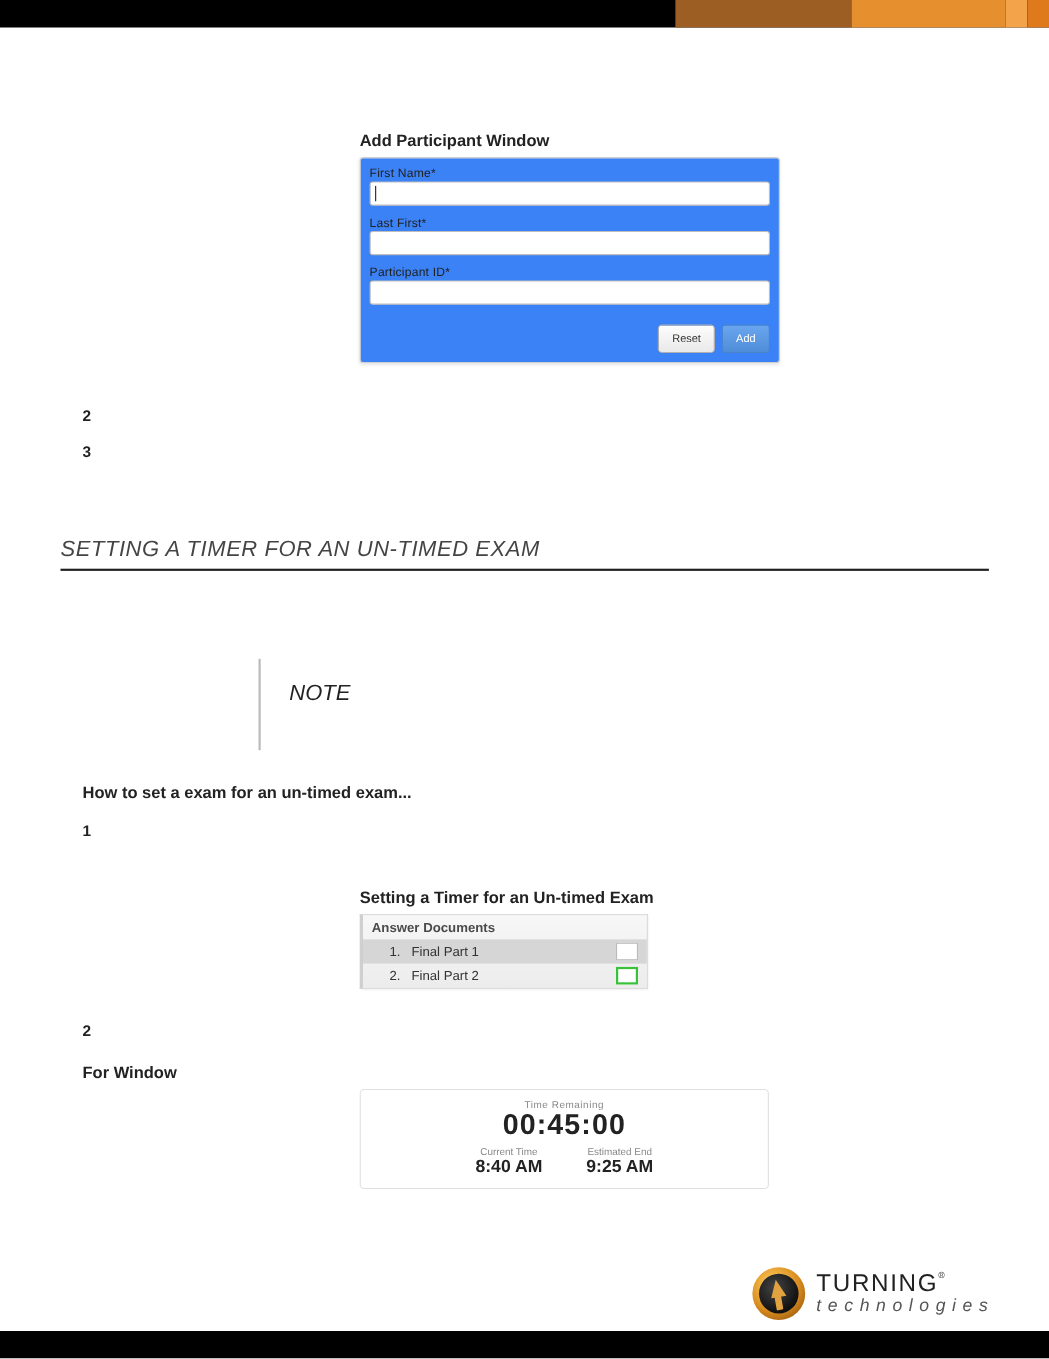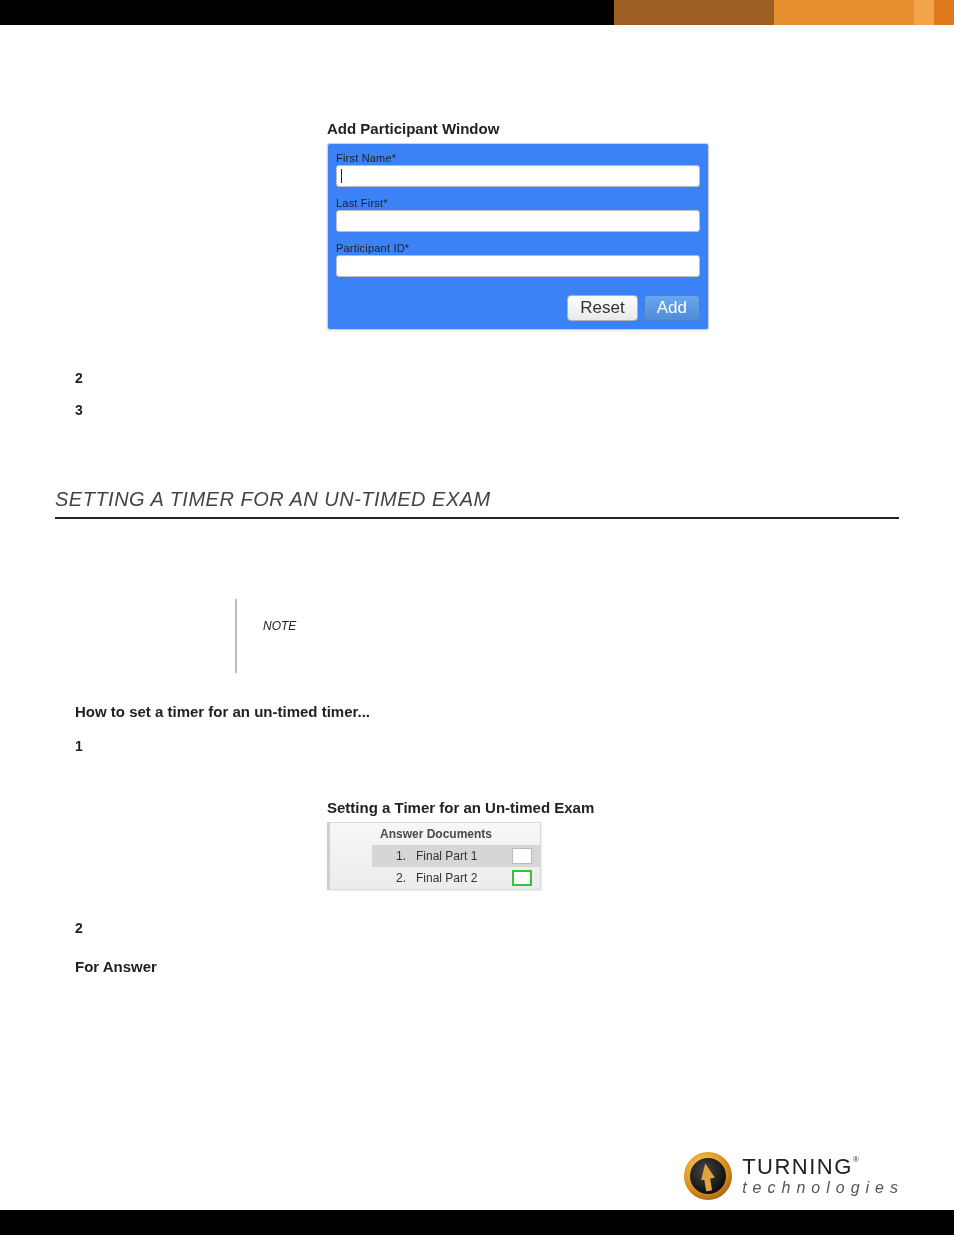--- a/index.html
+++ b/index.html
@@ -43,21 +43,21 @@
     margin-bottom: 10px;
     display: block;
   }
   .modal .tf.first { position: relative; }
   .modal .tf.first::after {
     content: ""; position: absolute; left: 4px; top: 3px; width: 1px; height: 14px; background: #222;
   }
   .btnrow { position: absolute; right: 8px; bottom: 8px; display: flex; gap: 6px; }
   .btn {
     height: 26px; padding: 0 12px;
-    font-size: 17px;
+    font-size: 10px;
     border-radius: 4px;
     border: 1px solid #b0b0b0;
     background: linear-gradient(#fdfdfd,#e9e9e9);
     color: #333;
     display: inline-flex; align-items: center; justify-content: center;
     cursor: pointer;
   }
   .btn.primary {
     background: linear-gradient(#6aa6ef,#508dd8);
     border: 1px solid #4a84cb;
@@ -74,34 +74,33 @@
     letter-spacing: .5px;
     margin-top: 70px;
   }
   .hr { border: none; border-bottom: 2px solid #222; margin-top: 6px; }
 
   .notebox {
     margin: 80px 0 0 180px;
     border-left: 2px solid #bbb;
     padding: 20px 0 40px 26px;
   }
-  .notebox .note-label { font-style: italic; font-weight: 500; font-size: 12px; }
+  .notebox .note-label { font-style: italic; font-weight: 500; font-size: 20px; }
 
   .howto { font-weight: bold; font-size: 15px; margin: 30px 0 18px 20px; }
   .step { font-weight: bold; font-size: 14px; margin: 0 0 22px 20px; }
 
   
   .panel-wrap { margin: 6px 0 30px 272px; }
   .panel {
-    width: 214px;
+    width: 262px;
     background: linear-gradient(#f7f7f7,#ececec);
     border: 1px solid #d9d9d9;
     border-left: 3px solid #cfcfcf;
     box-shadow: 1px 1px 2px rgba(0,0,0,.08);
-    padding-left: 42px;
   }
   .panel .ph {
     font-weight: bold; font-size: 12px; color: #4a4a4a;
     padding: 4px 8px;
   }
   .panel .row {
     display: flex; align-items: center;
     font-size: 12px; color: #333;
     padding: 3px 8px 3px 24px;
     position: relative;
@@ -237,21 +236,21 @@
     <div class="n">3</div>
   </div>
 
   <div class="section-title">SETTING A TIMER FOR AN UN-TIMED EXAM</div>
   <hr class="hr">
 
   <div class="notebox">
     <div class="note-label">NOTE</div>
   </div>
 
-  <div class="howto">How to set a timer for an un-timed timer...</div>
+  <div class="howto">How to set a exam for an un-timed exam...</div>
 
   <div class="step">1</div>
 
   <div class="caption">Setting a Timer for an Un-timed Exam</div>
 
   <div class="panel-wrap">
     <div class="panel">
       <div class="ph">Answer Documents</div>
       <div class="row sel">
         <span class="rn">1.</span>
@@ -261,23 +260,39 @@
       <div class="row">
         <span class="rn">2.</span>
         <span class="rlab">Final Part 2</span>
         <span class="chk green"></span>
       </div>
     </div>
   </div>
 
   <div class="step">2</div>
 
-  <div class="for-example">For Answer</div>
-
-
+  <div class="for-example">For Window</div>
+
+
+  <div class="timer-wrap">
+    <div class="timer">
+      <div class="tl">Time Remaining</div>
+      <div class="tv">00:45:00</div>
+      <div class="cols">
+        <div class="col">
+          <div class="cl">Current Time</div>
+          <div class="cv">8:40 AM</div>
+        </div>
+        <div class="col">
+          <div class="cl">Estimated End</div>
+          <div class="cv">9:25 AM</div>
+        </div>
+      </div>
+    </div>
+  </div>
 
 </div>
 
 <div class="logo">
   <div class="mark">
     <div class="ring"></div>
     <div class="inner"></div>
     <div class="arrow"></div>
     <div class="stem"></div>
   </div>

